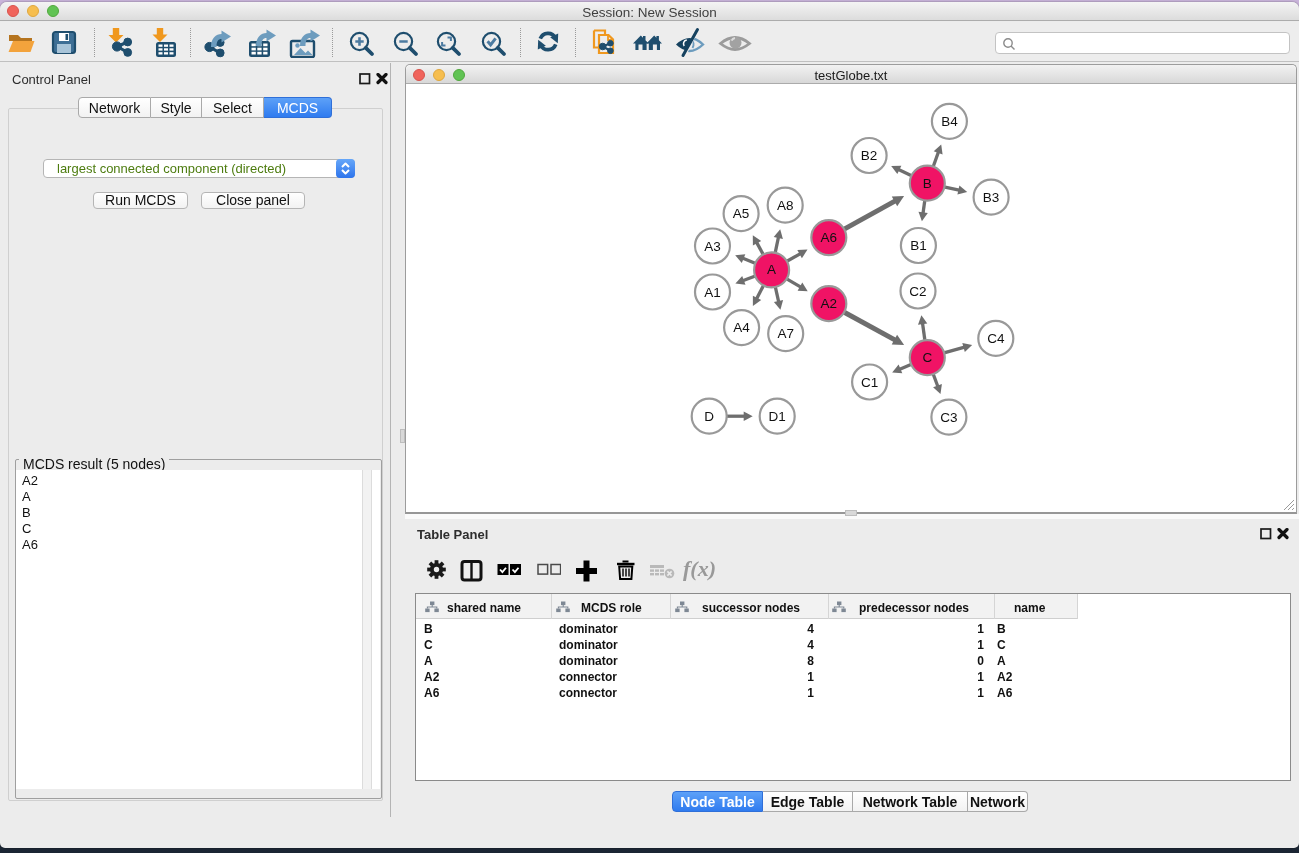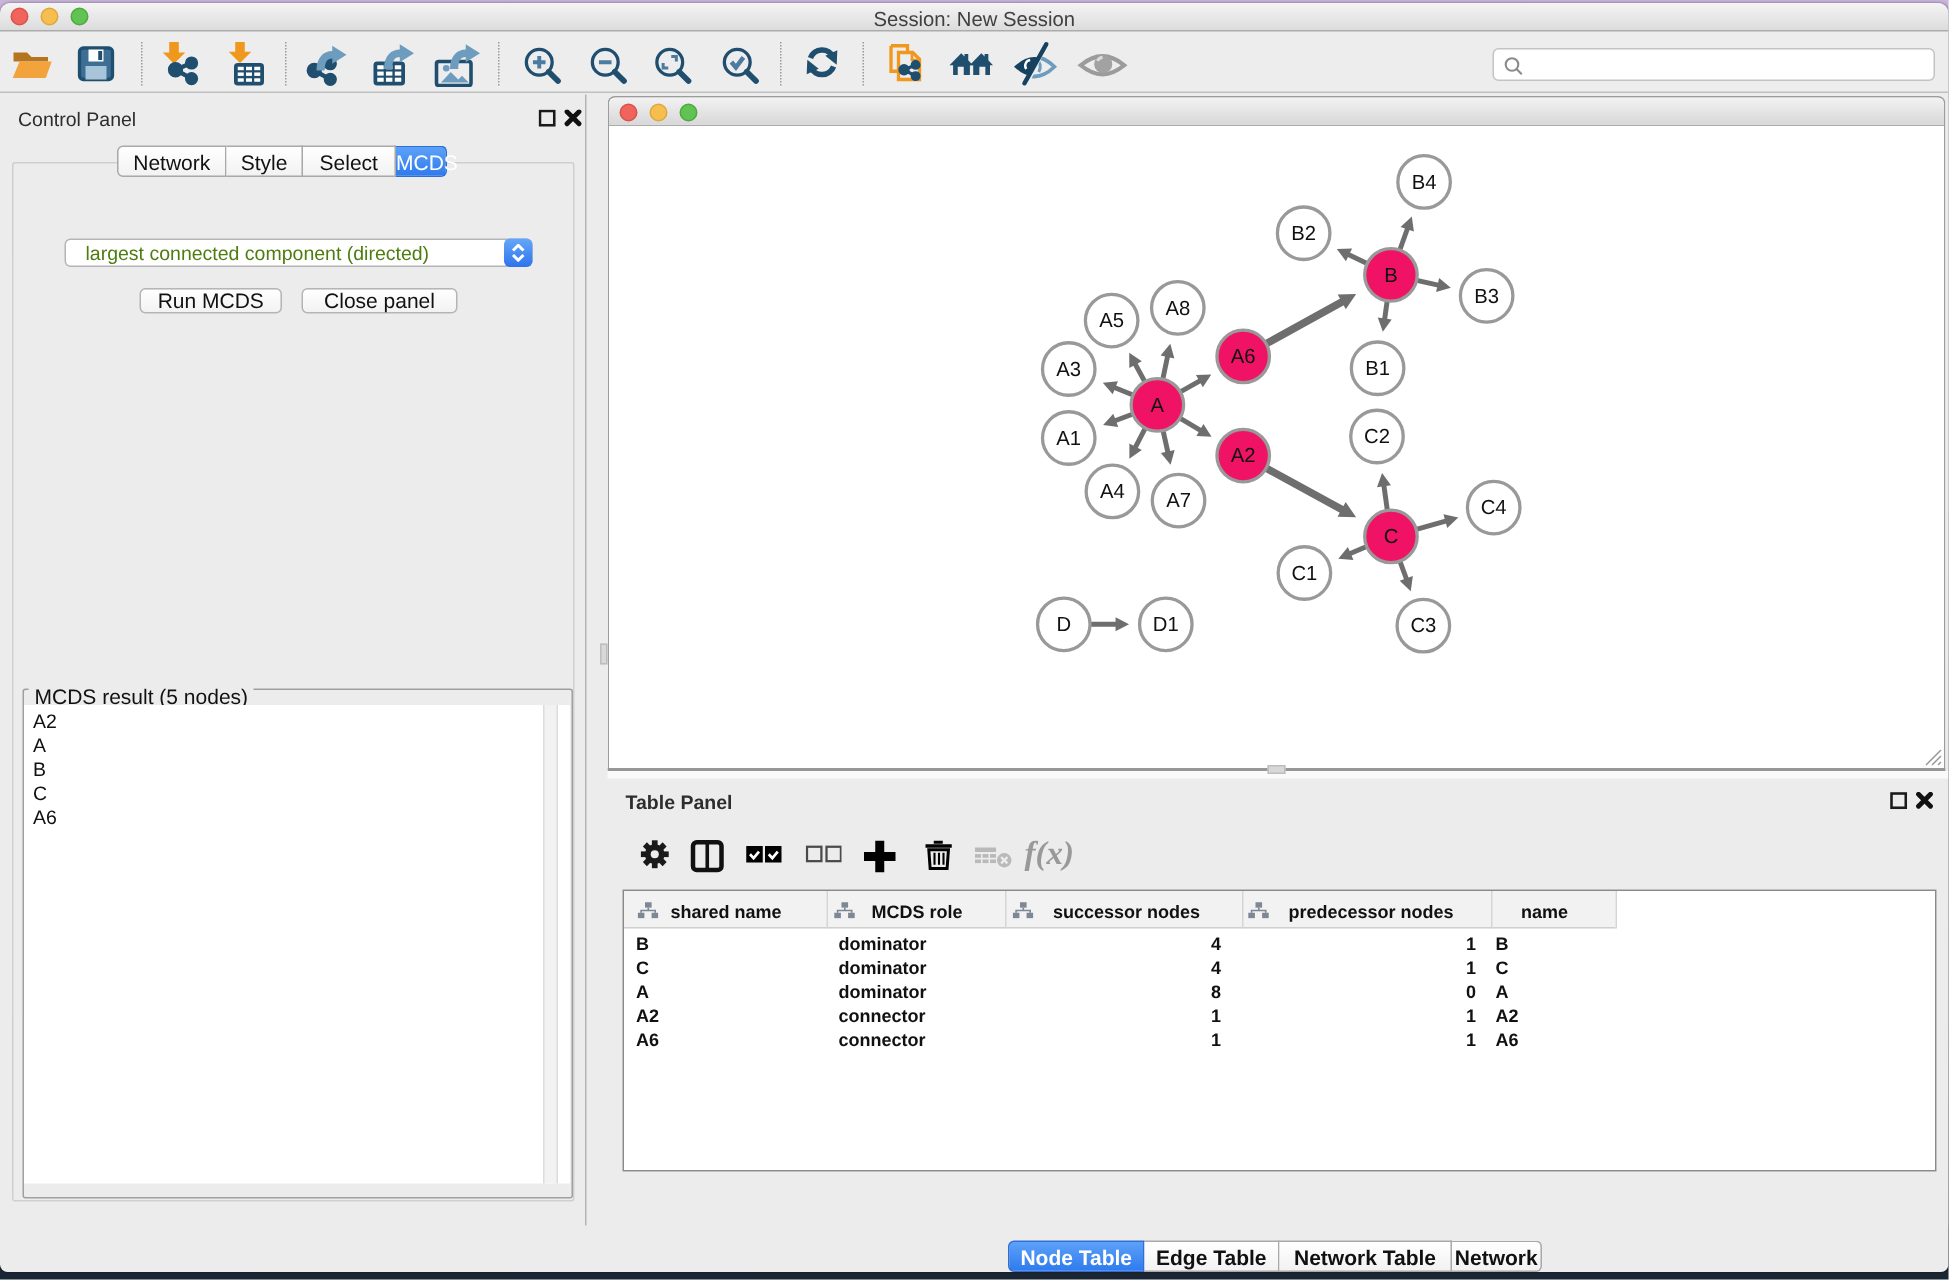--- a/index.html
+++ b/index.html
@@ -47,21 +47,21 @@
 #canvas { position:absolute; left:0px; top:19px; width:890px; height:428px; background:#fff; }
 
 #tpanel { position:absolute; left:405px; top:457px; width:894px; height:297px;font-weight:bold; }
 #tpanel .ptitle { position:absolute; left:12px; top:7px; font-size:13px; color:#2d2d2d; }
 #ttoolbar { position:absolute; left:10px; top:26px; width:876px; height:39px; }
 #ttable { position:absolute; left:10px; top:73px; width:876px; height:188px; background:#fff; border:1px solid #8a8a8a; font-size:12px; }
 .throw { position:absolute; left:0; width:661px; height:25px; border-bottom:1px solid #cfcfcf; background:#f2f2f2; }
 .colsep { position:absolute; top:0; height:25px; width:0; border-left:1px solid #d5d5d5; }
 .hdrtxt { position:absolute; top:7px; font-size:12px; color:#111; }
 .cell { position:absolute; font-size:12px; color:#111; }
-.btabs { position:absolute; left:267px; top:271px; height:21px; display:flex; font-size:14px;margin-top:36px; }
+.btabs { position:absolute; left:267px; top:271px; height:21px; display:flex; font-size:14px; }
 
 #statusbar { position:absolute; left:0; top:815px; width:100%; height:31px; background:#ededed; border-top:1px solid #b0b0b0; }
 #listbtn { position:absolute; left:9px; top:7px; width:27px; height:19px; background:#fdfdfd; border:1px solid #9b9b9b; }
 #membtn { position:absolute; right:10px; top:6px; width:74px; height:23px; background:#f9f9f9; border:1px solid #9b9b9b; font-size:11.5px; line-height:21px; color:#000; }
 </style>
 </head>
 <body>
 <div id="win">
   <div id="titlebar">
     <div class="light" style="left:7px; background:#f0645c; border:0.5px solid #d8534c;"></div>
@@ -218,21 +218,21 @@
       <div class="ptitle">Control Panel</div>
       <svg style="position:absolute;left:359px;top:10px" width="30" height="12" viewBox="0 0 30 12">
         <rect x="1" y="1" width="9.5" height="9.5" fill="none" stroke="#1a1a1a" stroke-width="1.7"></rect>
         <path d="M19 1.5 L27 9.5 M27 1.5 L19 9.5" stroke="#111" stroke-width="3.2" stroke-linecap="round"></path>
       </svg>
       <div id="innerpanel"></div>
       <div class="tabs">
         <div class="tab first" style="width:73px">Network</div>
           <div class="tab" style="width:51px">Style</div>
           <div class="tab" style="width:62px">Select</div>
-          <div class="tab sel" style="width:34px">MCDS</div>
+          <div class="tab sel" style="width:68px">MCDS</div>
       </div>
       <div id="combo">
           <span class="txt">largest connected component (directed)</span>
         <div class="cap"><svg width="19" height="19" viewBox="0 0 19 19">
               <path d="M6 8 L9.5 4.5 L13 8" fill="none" stroke="#fff" stroke-width="2" stroke-linejoin="round"></path>
               <path d="M6 11 L9.5 14.5 L13 11" fill="none" stroke="#fff" stroke-width="2" stroke-linejoin="round"></path>
             </svg></div>
       </div>
       <div class="btn" style="left:93px; width:95px;">Run MCDS</div>
       <div class="btn" style="left:201px; width:104px;">Close panel</div>
@@ -241,20 +241,21 @@
       <div id="mlist">
         <div class="items">A2<br>A<br>B<br>C<br>A6</div>
         <div id="mscroll"></div>
       </div>
     </div>
     <div id="iframe1">
       <div class="bar">
         <div class="light" style="left:7px; top:4px; background:#f0645c; border:0.5px solid #d8534c;"></div>
         <div class="light" style="left:27px; top:4px; background:#f6be4f; border:0.5px solid #dfa73e;"></div>
         <div class="light" style="left:47px; top:4px; background:#61c354; border:0.5px solid #51a83e;"></div>
+        <div class="t">testGlobe.txt</div>
       </div>
       <div id="canvas">
         <svg width="890" height="424" viewBox="0 0 890 424" font-family="Liberation Sans, sans-serif">
 <line x1="352.0" y1="191.0" x2="336.0" y2="197.0" stroke="#6e6e6e" stroke-width="3.3"></line>
             <polygon points="329.4,199.4 336.2,191.9 339.5,200.7" fill="#6e6e6e"></polygon>
 <line x1="352.2" y1="180.5" x2="335.7" y2="173.8" stroke="#6e6e6e" stroke-width="3.3"></line>
             <polygon points="329.2,171.2 339.3,170.2 335.8,178.9" fill="#6e6e6e"></polygon>
 <line x1="358.7" y1="173.2" x2="350.1" y2="157.4" stroke="#6e6e6e" stroke-width="3.3"></line>
             <polygon points="346.8,151.2 355.2,156.9 346.9,161.4" fill="#6e6e6e"></polygon>
 <line x1="368.6" y1="171.7" x2="372.7" y2="152.0" stroke="#6e6e6e" stroke-width="3.3"></line>

